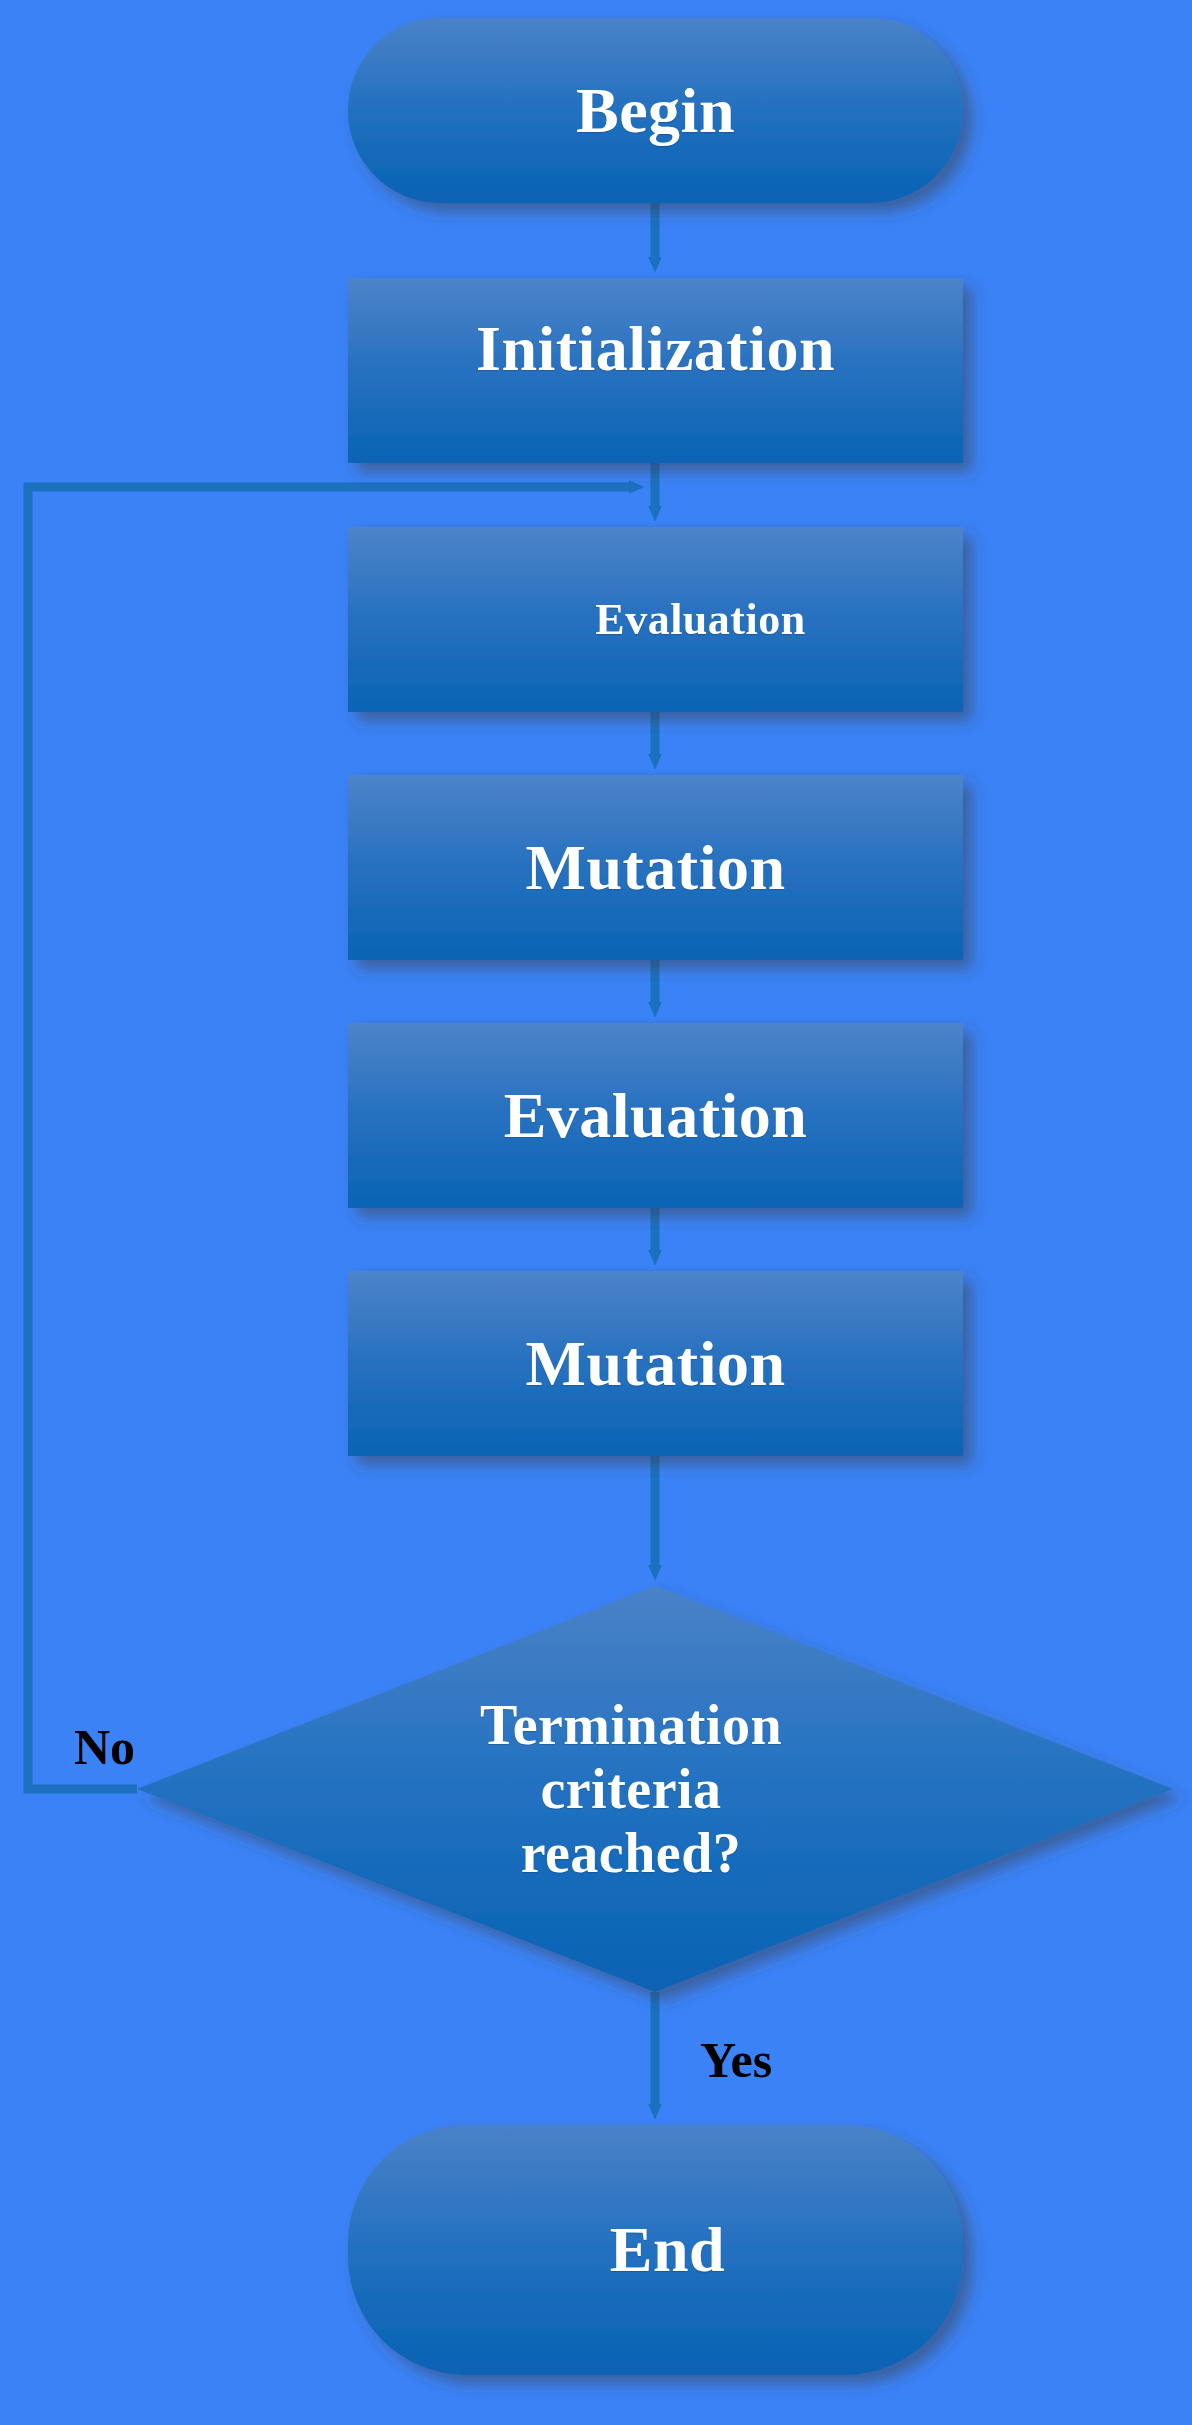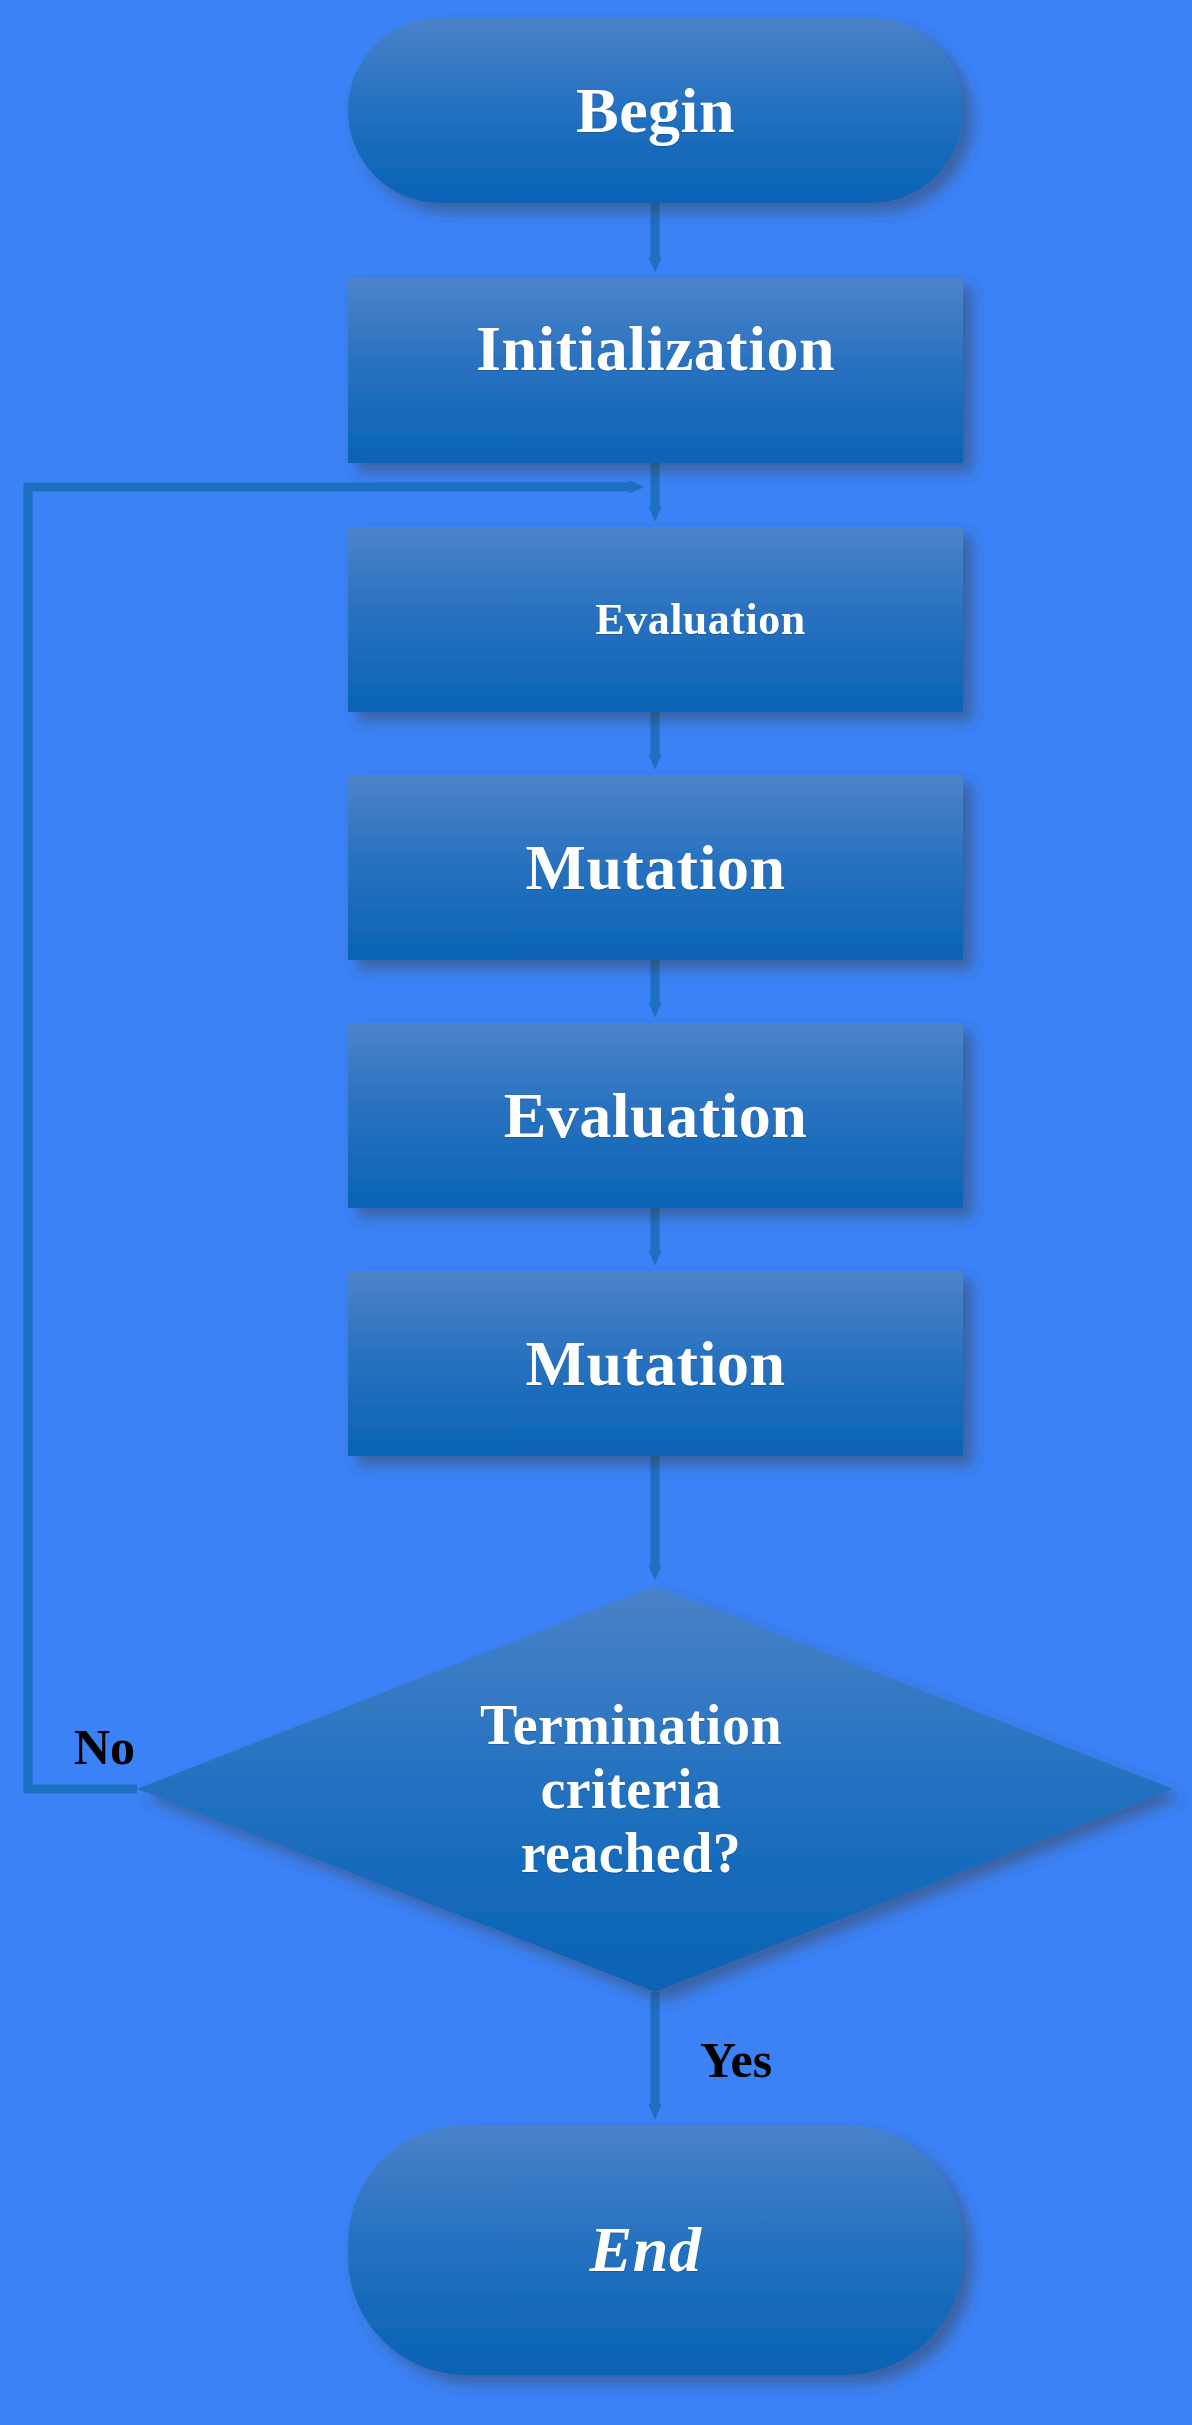--- a/index.html
+++ b/index.html
@@ -131,21 +131,21 @@
   <div class="node-label" style="left:348px; top:775px; width:615px; height:185px; font-size:64px;">Mutation</div>
 
   <div class="node-label" style="left:348px; top:1023px; width:615px; height:185px; font-size:64px;">Evaluation</div>
 
   <div class="node-label" style="left:348px; top:1271px; width:615px; height:185px; font-size:64px;">Mutation</div>
 
   <div class="node-label" style="left:376px; top:1640px; width:510px; height:300px; font-size:56px; line-height:1.14;">Termination
 criteria
 reached?</div>
 
-  <div class="node-label" style="left:338px; top:2125px; width:615px; height:250px; font-size:64px;font-style:italic;">End</div>
+  <div class="node-label" style="left:360px; top:2125px; width:615px; height:250px; font-size:64px;">End</div>
 
   <div class="edge-label" style="left:74px; top:1682px;">No</div>
 
   <div class="edge-label" style="left:700px; top:1995px;">Yes</div>
 
   <div class="hit" style="left:348px; top:18px; width:615px; height:185px; border-radius:92px;"></div>
   <div class="hit" style="left:348px; top:278px; width:615px; height:185px;"></div>
   <div class="hit" style="left:348px; top:527px; width:615px; height:185px;"></div>
   <div class="hit" style="left:348px; top:775px; width:615px; height:185px;"></div>
   <div class="hit" style="left:348px; top:1023px; width:615px; height:185px;"></div>

